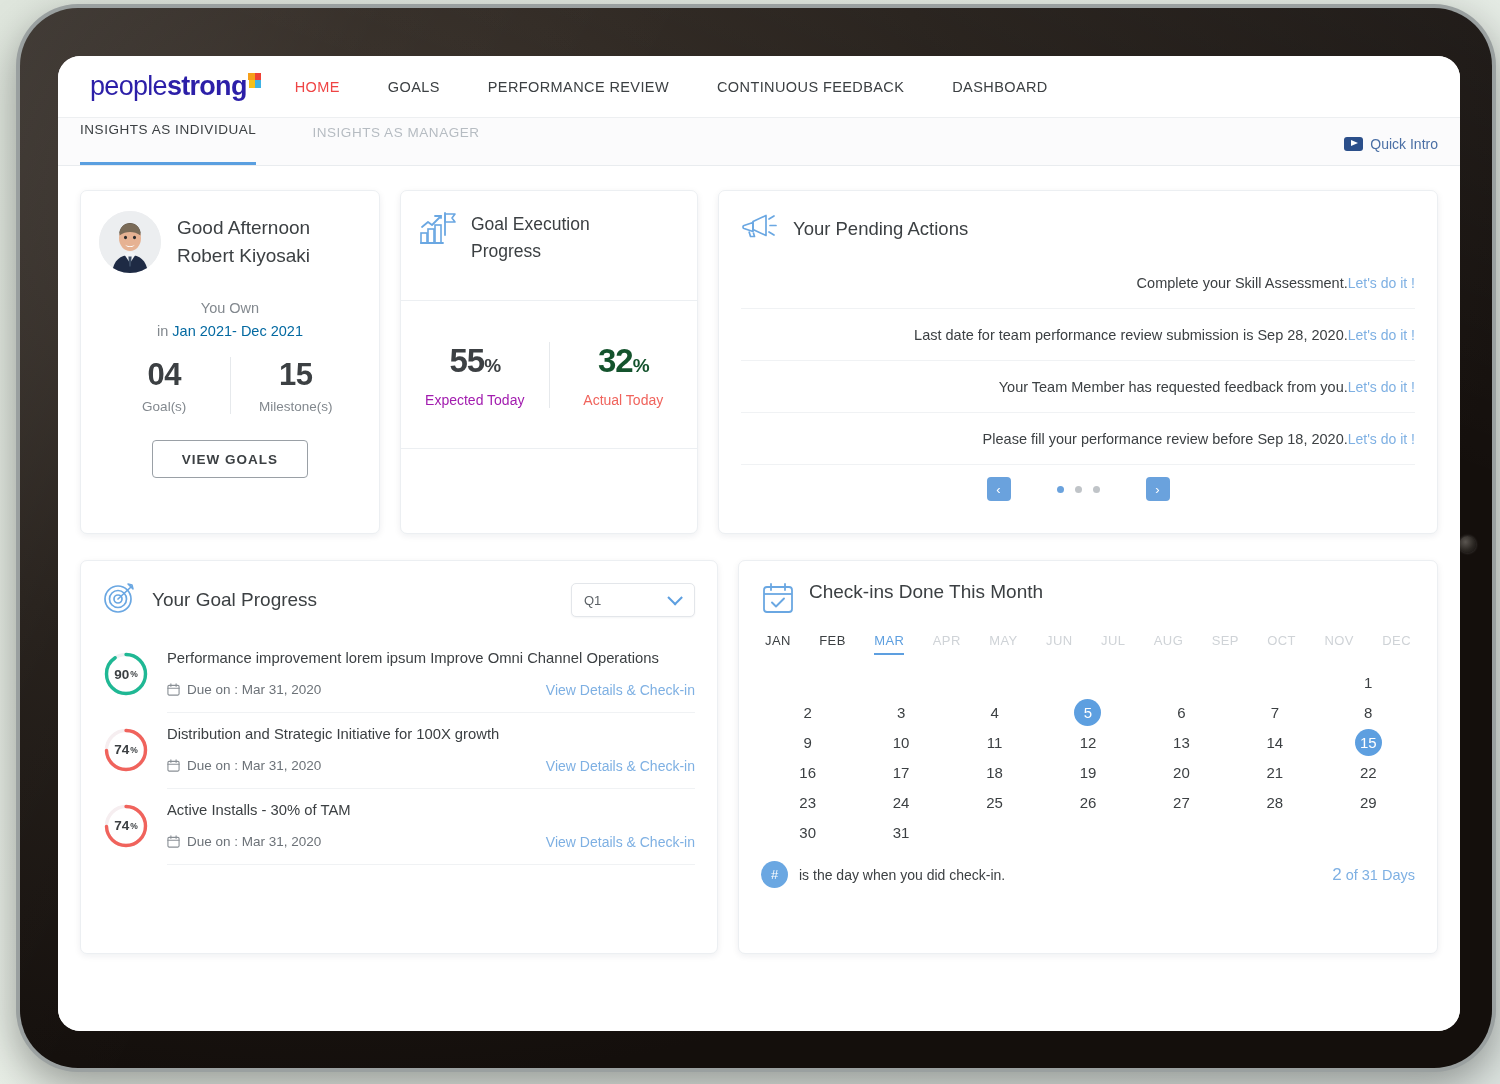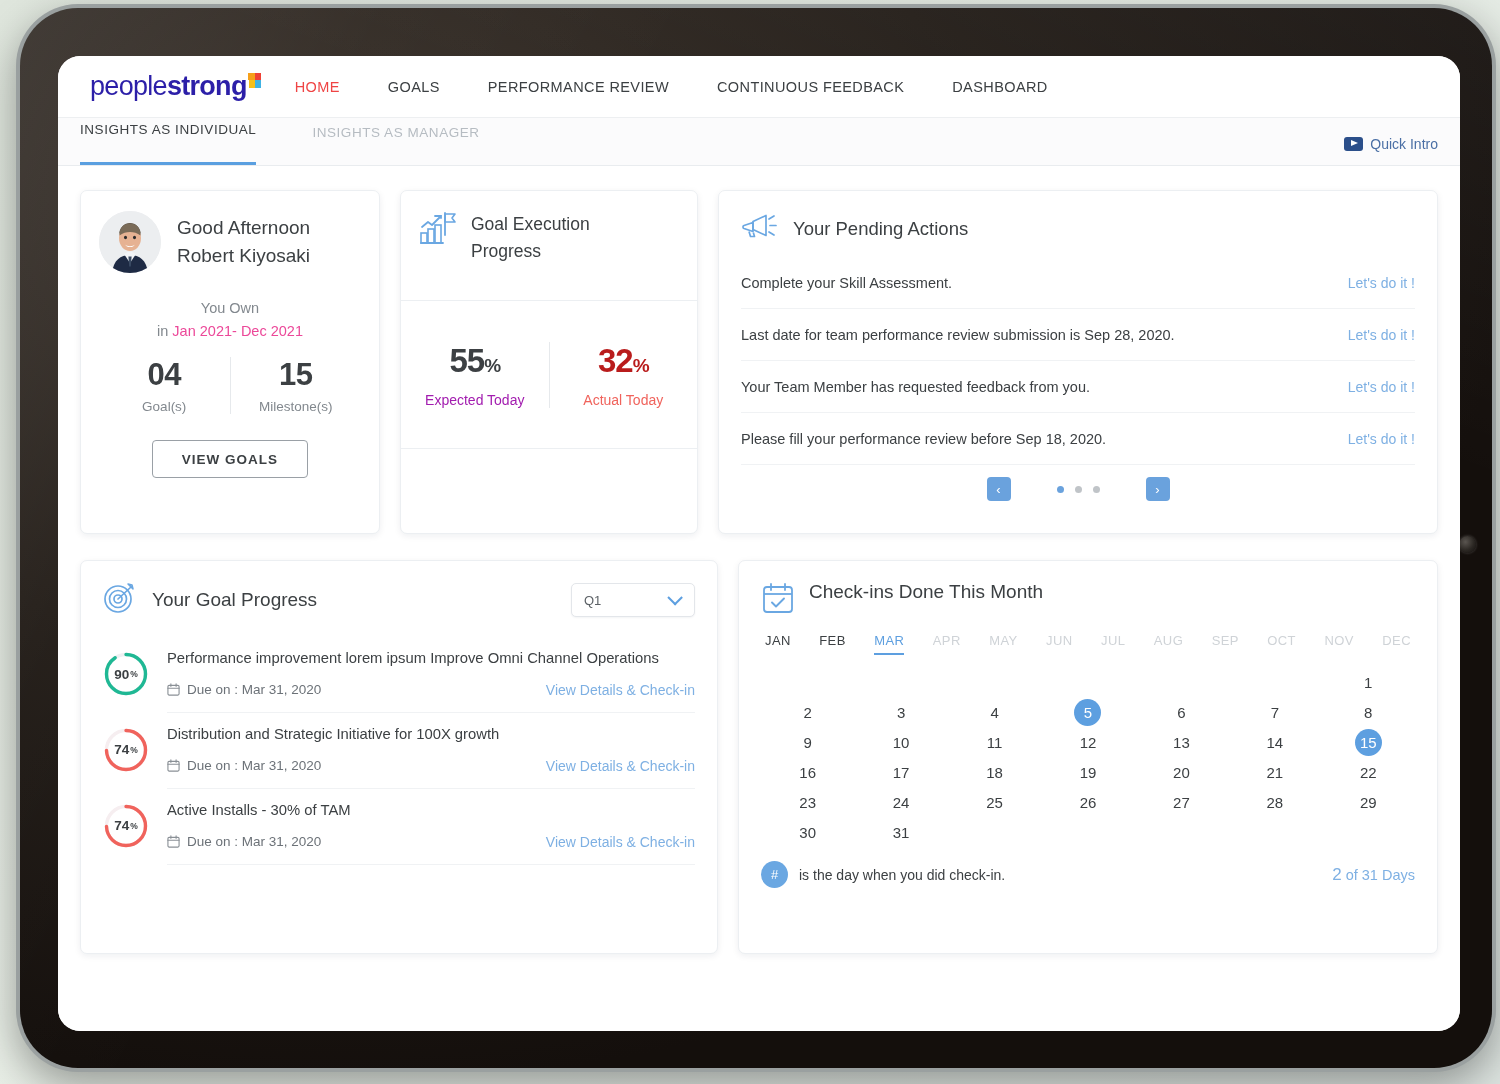--- a/index.html
+++ b/index.html
@@ -129,21 +129,21 @@
   #avatar {
     width: 62px; height: 62px; border-radius: 50%;
     background: radial-gradient(circle at 50% 36%, #f1f2f4 0%, #e6e8ea 100%);
     overflow: hidden; position: relative; flex: none;
   }
   #avatar svg { position:absolute; left:0; top:0; }
   .greet-line1 { font-size: 19px; color: #3c4043; font-weight: 400; line-height: 1.45; }
   .greet-line2 { font-size: 19px; color: #3c4043; font-weight: 400; line-height: 1.45; }
   #you-own { text-align: center; font-size: 14.5px; color: #82888e; margin-top: 27px; }
   #period { text-align: center; font-size: 14.5px; color: #82888e; margin-top: 7px; }
-  #period .range { color: #ec4899; }
+  #period .range { color: #0369a1; }
   #stats { display: flex; margin-top: 18px; }
   .stat { flex: 1; text-align: center; }
   .stat + .stat { border-left: 1px solid #e6e9ec; }
   .stat .num { font-size: 31px; color: #3c4043; font-weight: 700; letter-spacing: -0.5px; }
   .stat .lbl { font-size: 13.5px; color: #82888e; margin-top: 6px; }
   #view-goals {
     margin: 26px auto 0 auto; display: block;
     width: 156px; height: 38px;
     background: #fff; border: 1px solid #9aa0a6; border-radius: 4px;
     font-size: 13.5px; letter-spacing: 1px; color: #3c4043; font-weight: 700;
@@ -152,31 +152,31 @@
 
   
   #goal-exec-card { width: 298px; height: 344px; display: flex; flex-direction: column; }
   #ge-head { padding: 20px 18px 0 18px; display: flex; gap: 12px; align-items: flex-start; height: 110px; border-bottom: 1px solid #eceff2; }
   #ge-head .title { font-size: 17.5px; color: #3c4043; line-height: 1.55; }
   #ge-body { height: 148px; display: flex; align-items: center; border-bottom: 1px solid #eceff2; }
   .ge-col { flex: 1; text-align: center; }
   .ge-col + .ge-col { border-left: 1px solid #e6e9ec; }
   .ge-val { font-size: 33px; font-weight: 700; color: #3c4043; letter-spacing: -1px; }
   .ge-val .pct { font-size: 19px; font-weight: 700; }
-  .ge-val.red { color: #b91c1c; }
+  .ge-val.red { color: #14532d; }
   .ge-lbl { font-size: 14px; color: #a21caf; margin-top: 12px; }
   .ge-lbl.red { color: #f0635c; }
   #ge-foot { flex: 1; }
 
   
   #pending-card { flex: 1; height: 344px; padding: 20px 22px 0 22px; }
   #pa-head { display: flex; align-items: center; gap: 14px; margin-bottom: 10px; }
   #pa-head .title { font-size: 18.5px; color: #3c4043; }
   .pa-row {
-    display: flex; align-items: center; justify-content: space-between;
+    display: flex; align-items: center; justify-content: flex-end;
     height: 52px; border-bottom: 1px solid #f0f2f4;
   }
   .pa-row:last-of-type { border-bottom: none; }
   .pa-text { font-size: 14.5px; color: #3c4043; }
   .pa-link { font-size: 14px; color: #7eb0e3; cursor: pointer; white-space: nowrap; }
   #pa-pager { display: flex; align-items: center; justify-content: center; gap: 0; margin-top: 12px; }
   .pg-btn {
     width: 24px; height: 24px; border-radius: 4px; background: #6aa2dd;
     display: flex; align-items: center; justify-content: center; cursor: pointer;
     color: #fff; font-size: 13px; line-height: 1;

